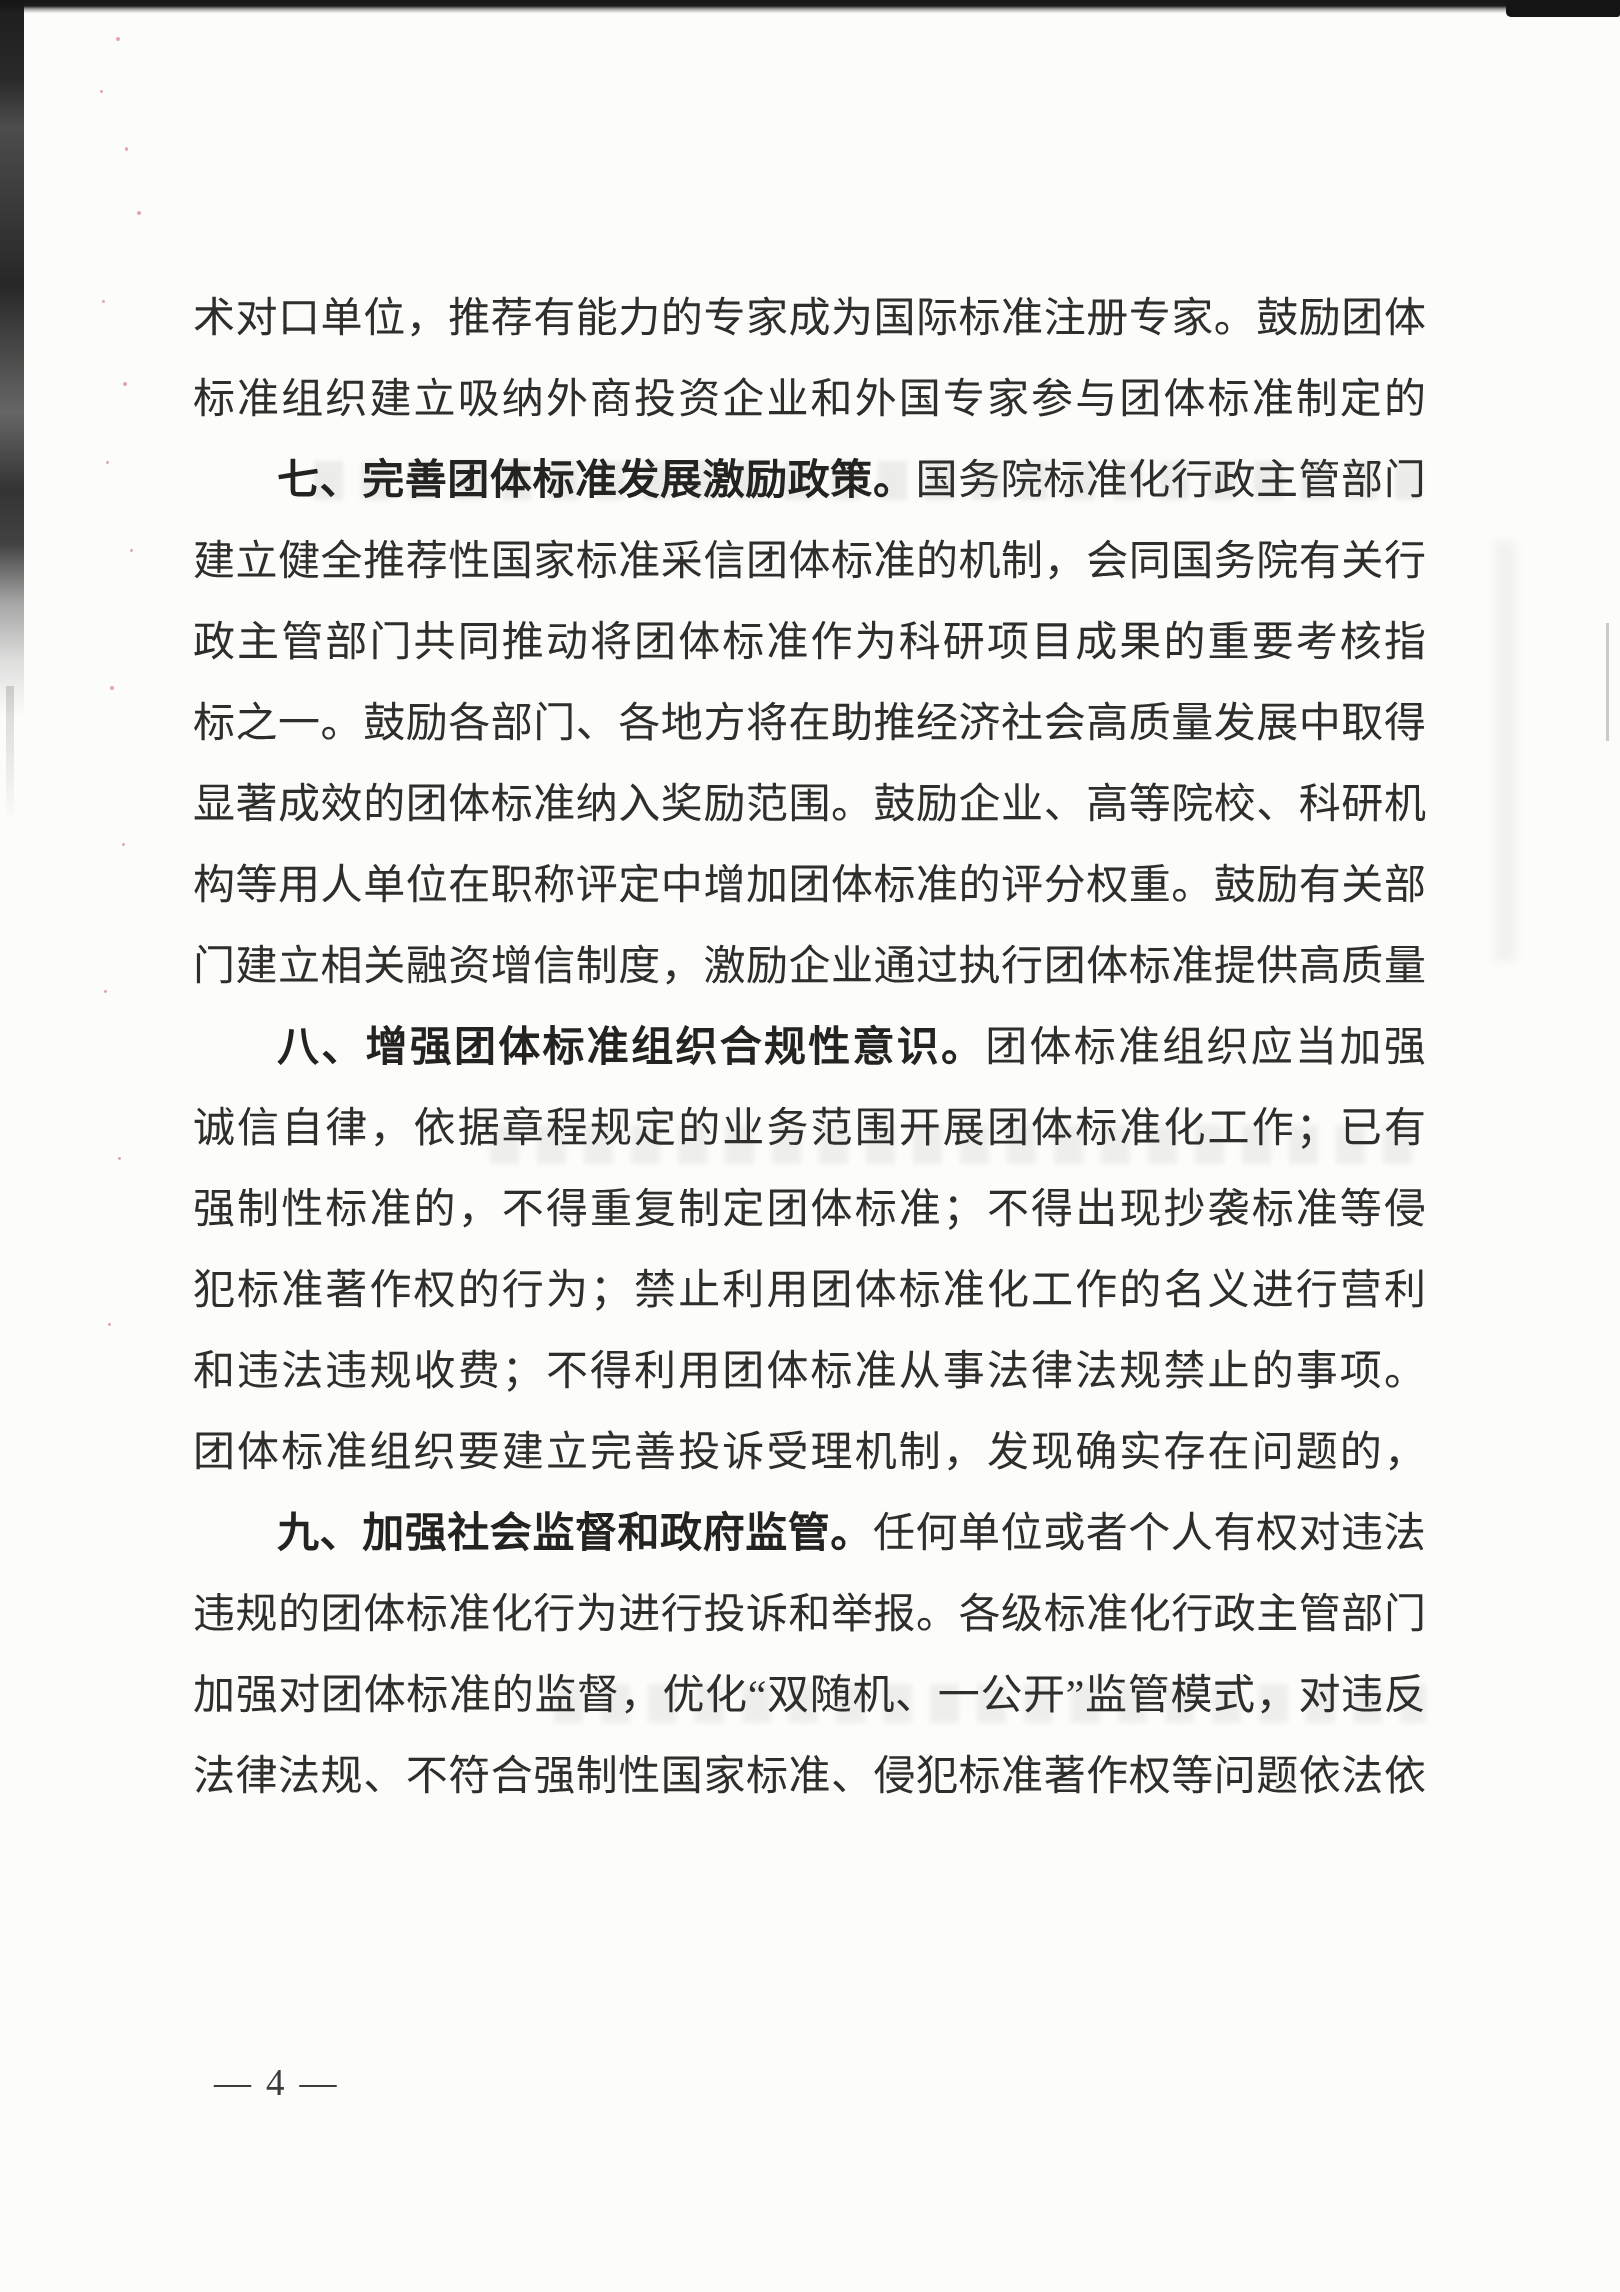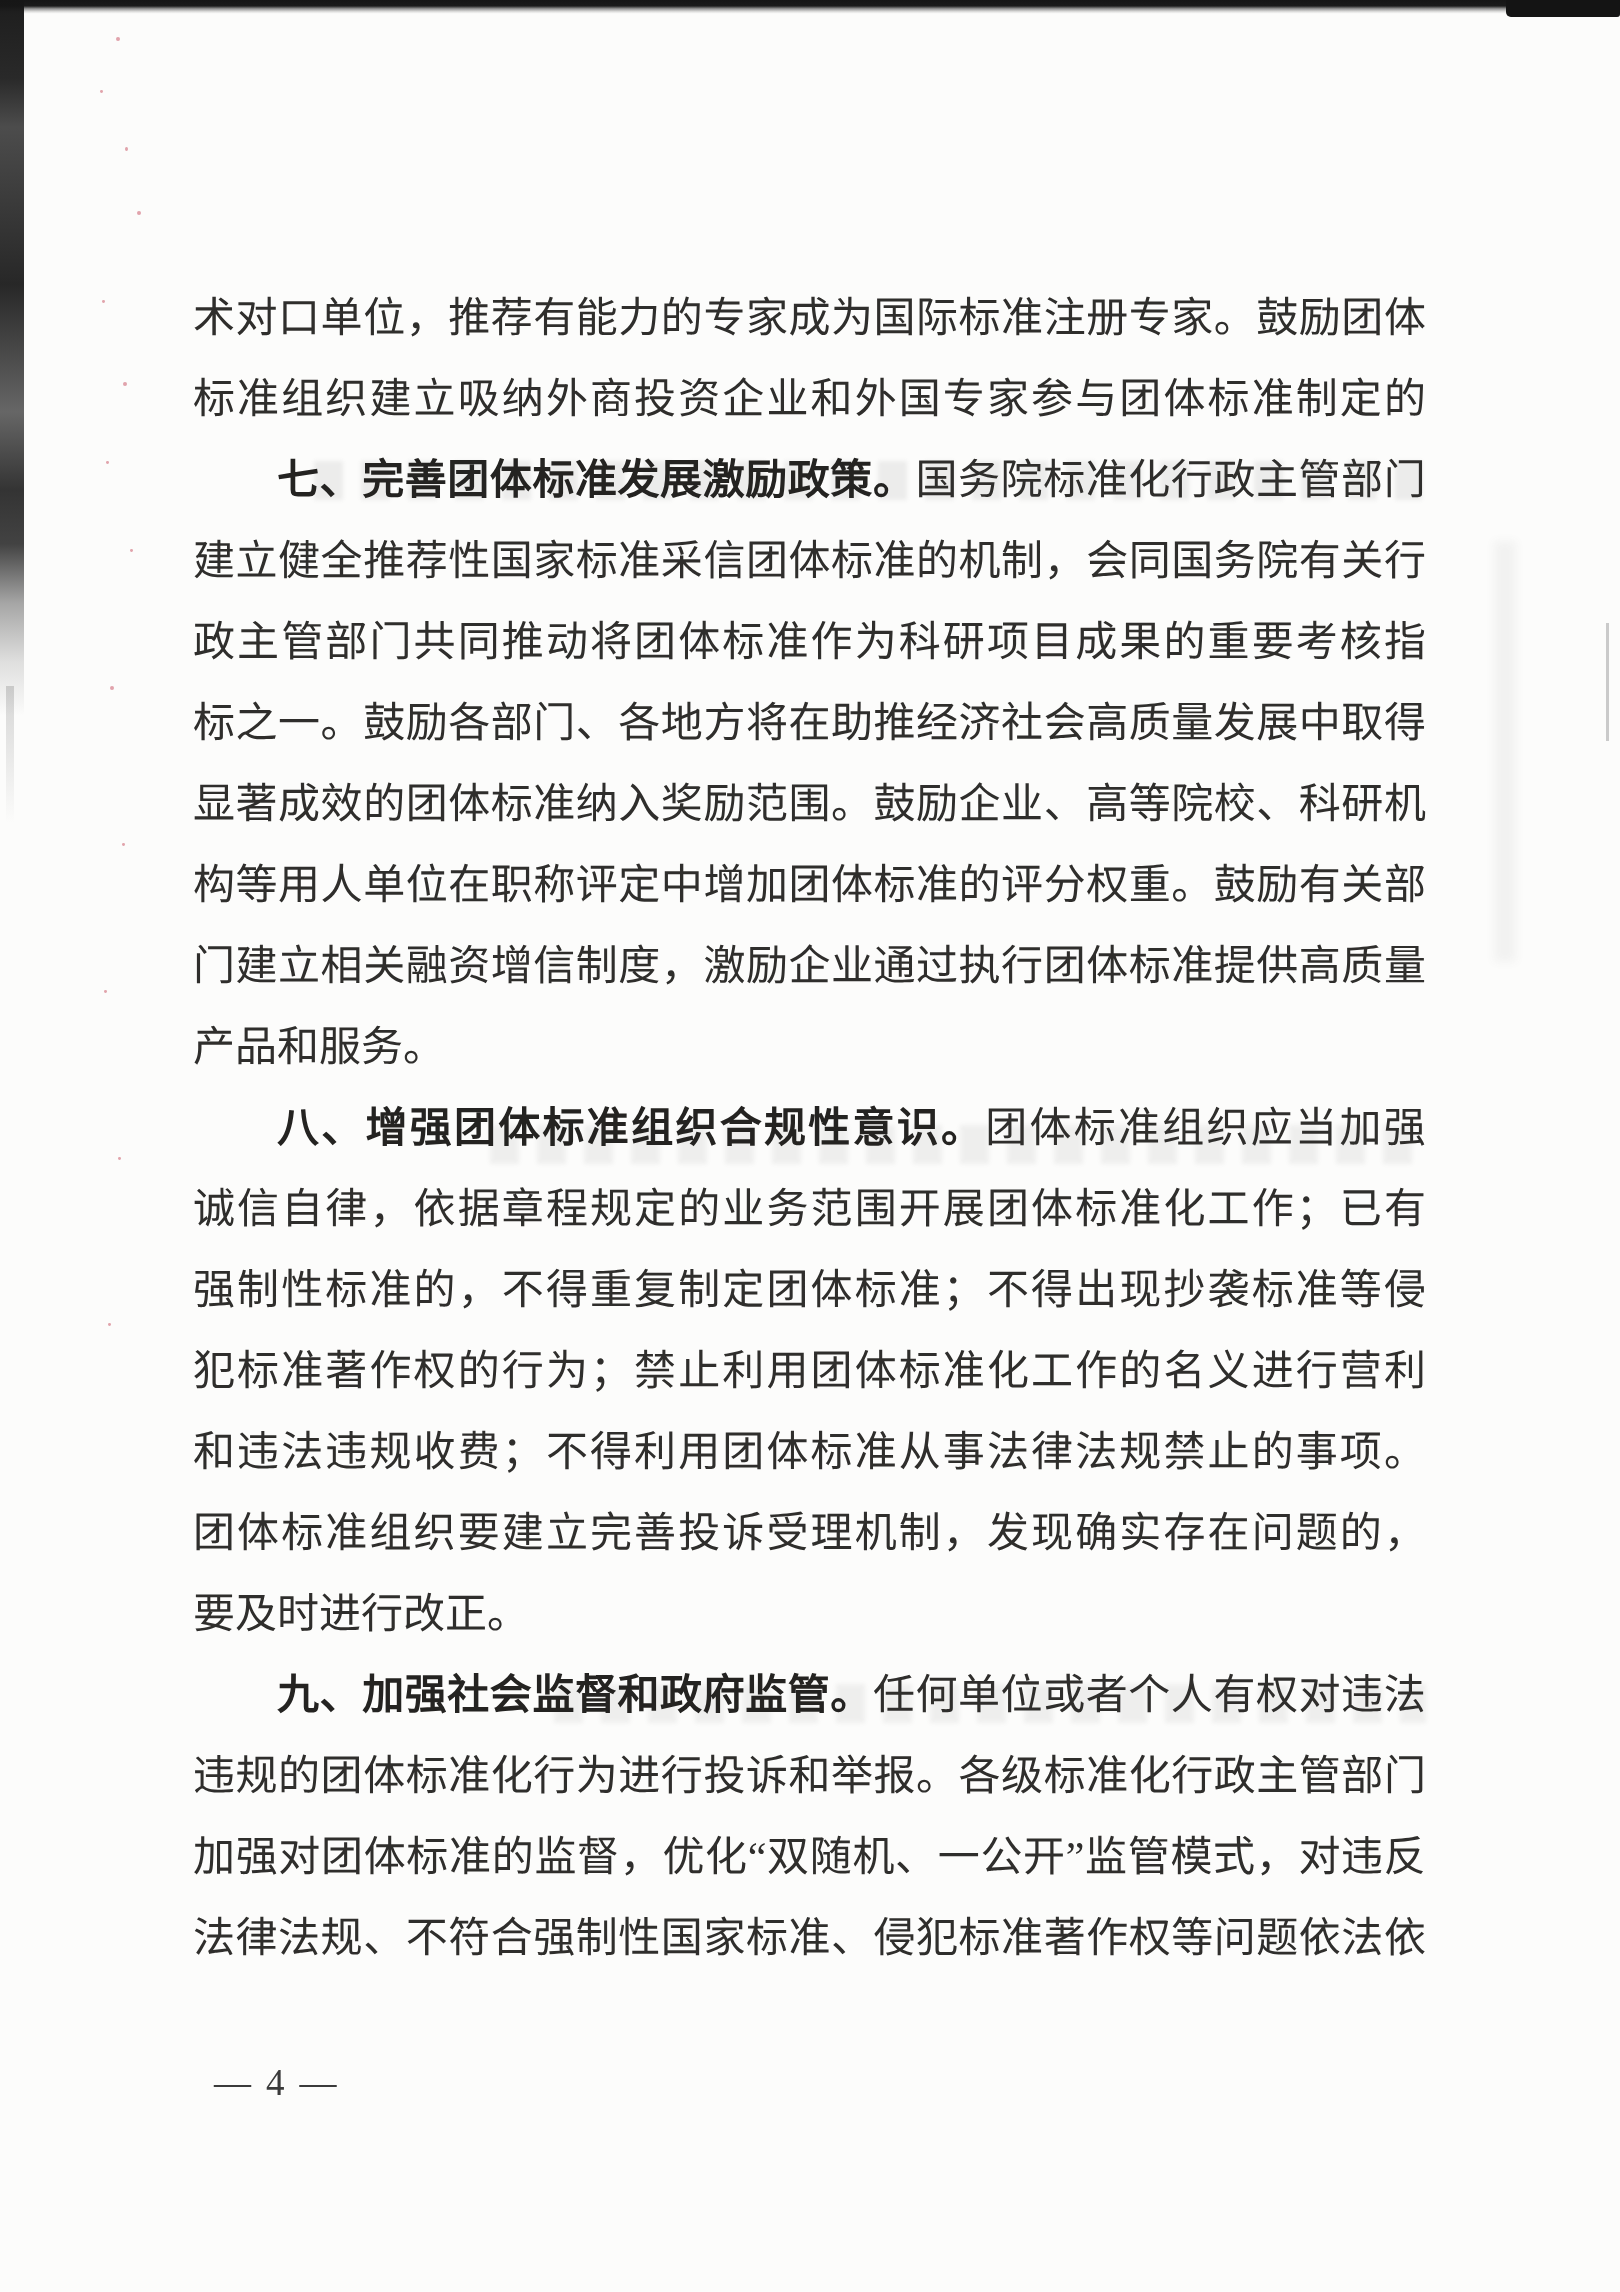--- a/index.html
+++ b/index.html
@@ -377,21 +377,20 @@
         <span>团</span>
         <span>体</span>
         <span>标</span>
         <span>准</span>
         <span>提</span>
         <span>供</span>
         <span>高</span>
         <span>质</span>
         <span>量</span>
       </div>
-      <div class="line">产品和服务。</div>
       <div class="line fill indent">
         <span class="hd">八</span>
         <span class="hd">、</span>
         <span class="hd">增</span>
         <span class="hd">强</span>
         <span class="hd">团</span>
         <span class="hd">体</span>
         <span class="hd">标</span>
         <span class="hd">准</span>
         <span class="hd">组</span>
@@ -556,21 +555,20 @@
         <span>现</span>
         <span>确</span>
         <span>实</span>
         <span>存</span>
         <span>在</span>
         <span>问</span>
         <span>题</span>
         <span>的</span>
         <span>，</span>
       </div>
-      <div class="line">要及时进行改正。</div>
       <div class="line fill indent">
         <span class="hd">九</span>
         <span class="hd">、</span>
         <span class="hd">加</span>
         <span class="hd">强</span>
         <span class="hd">社</span>
         <span class="hd">会</span>
         <span class="hd">监</span>
         <span class="hd">督</span>
         <span class="hd">和</span>

